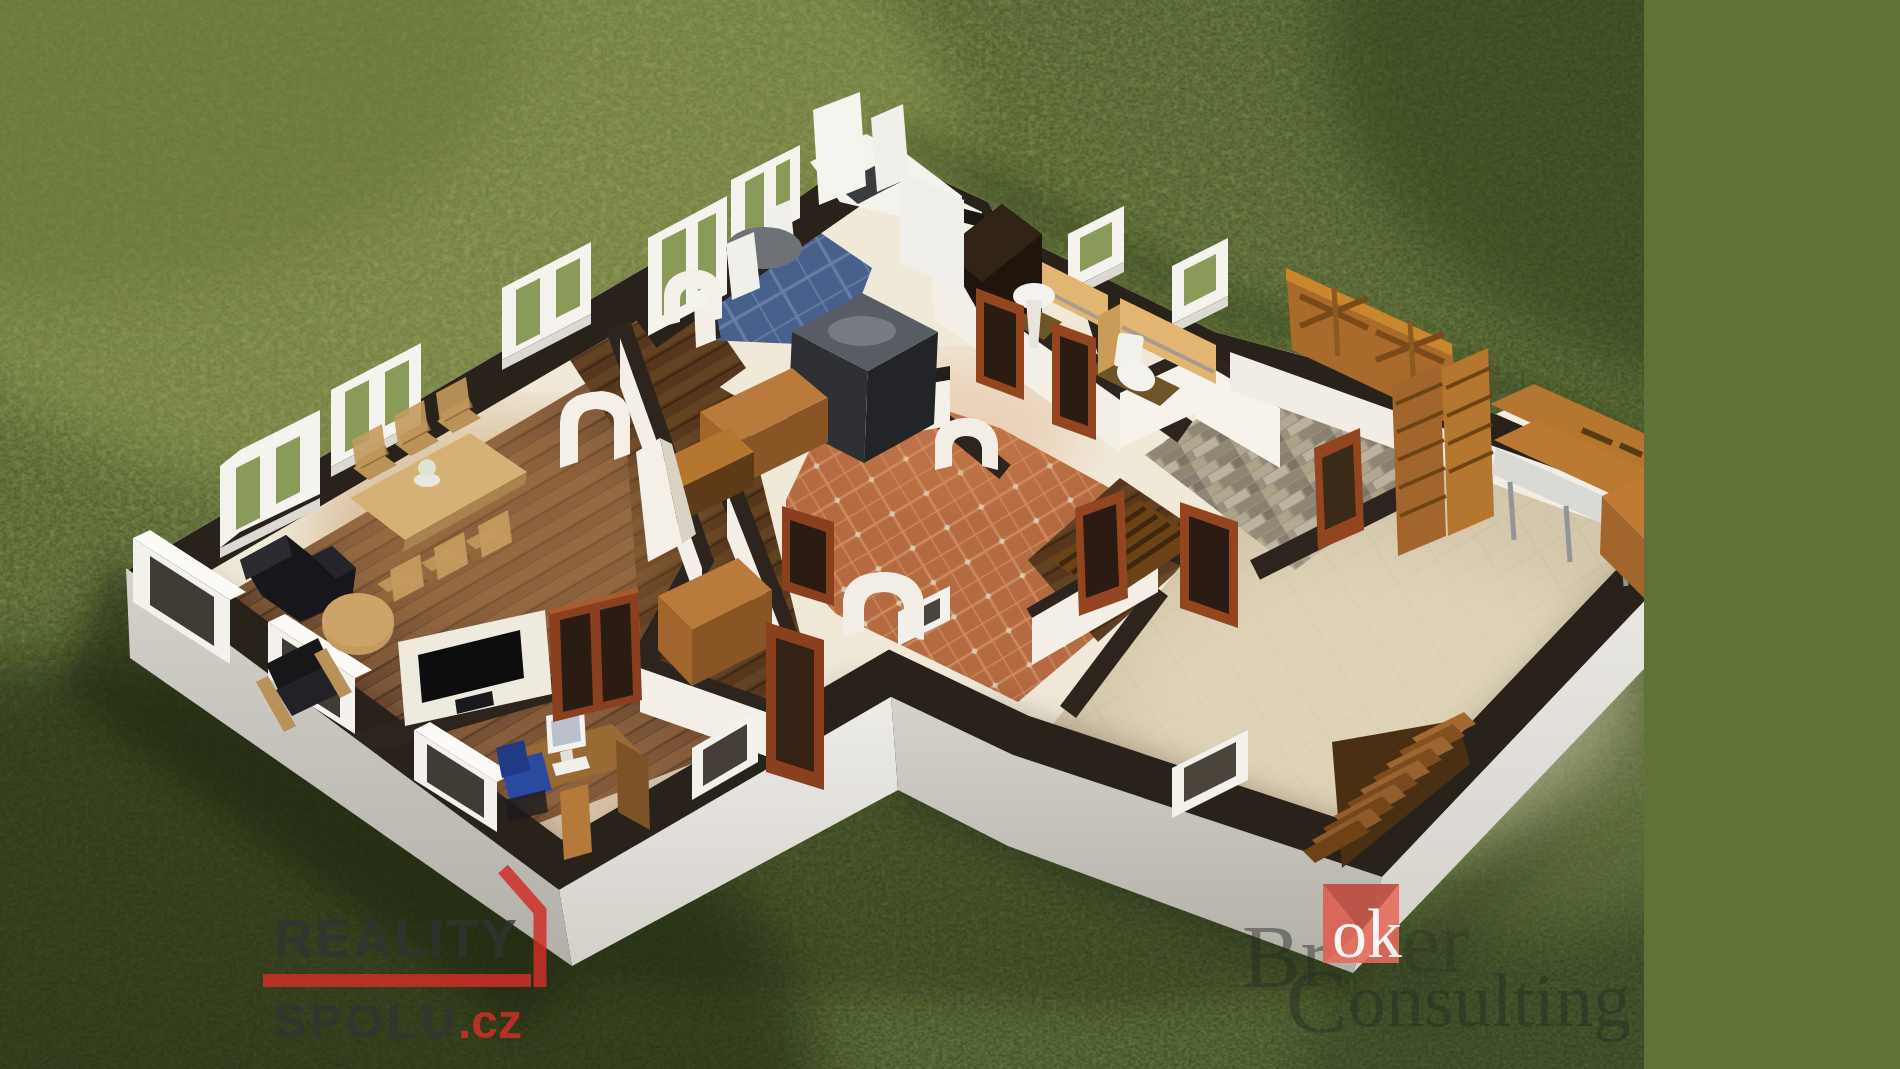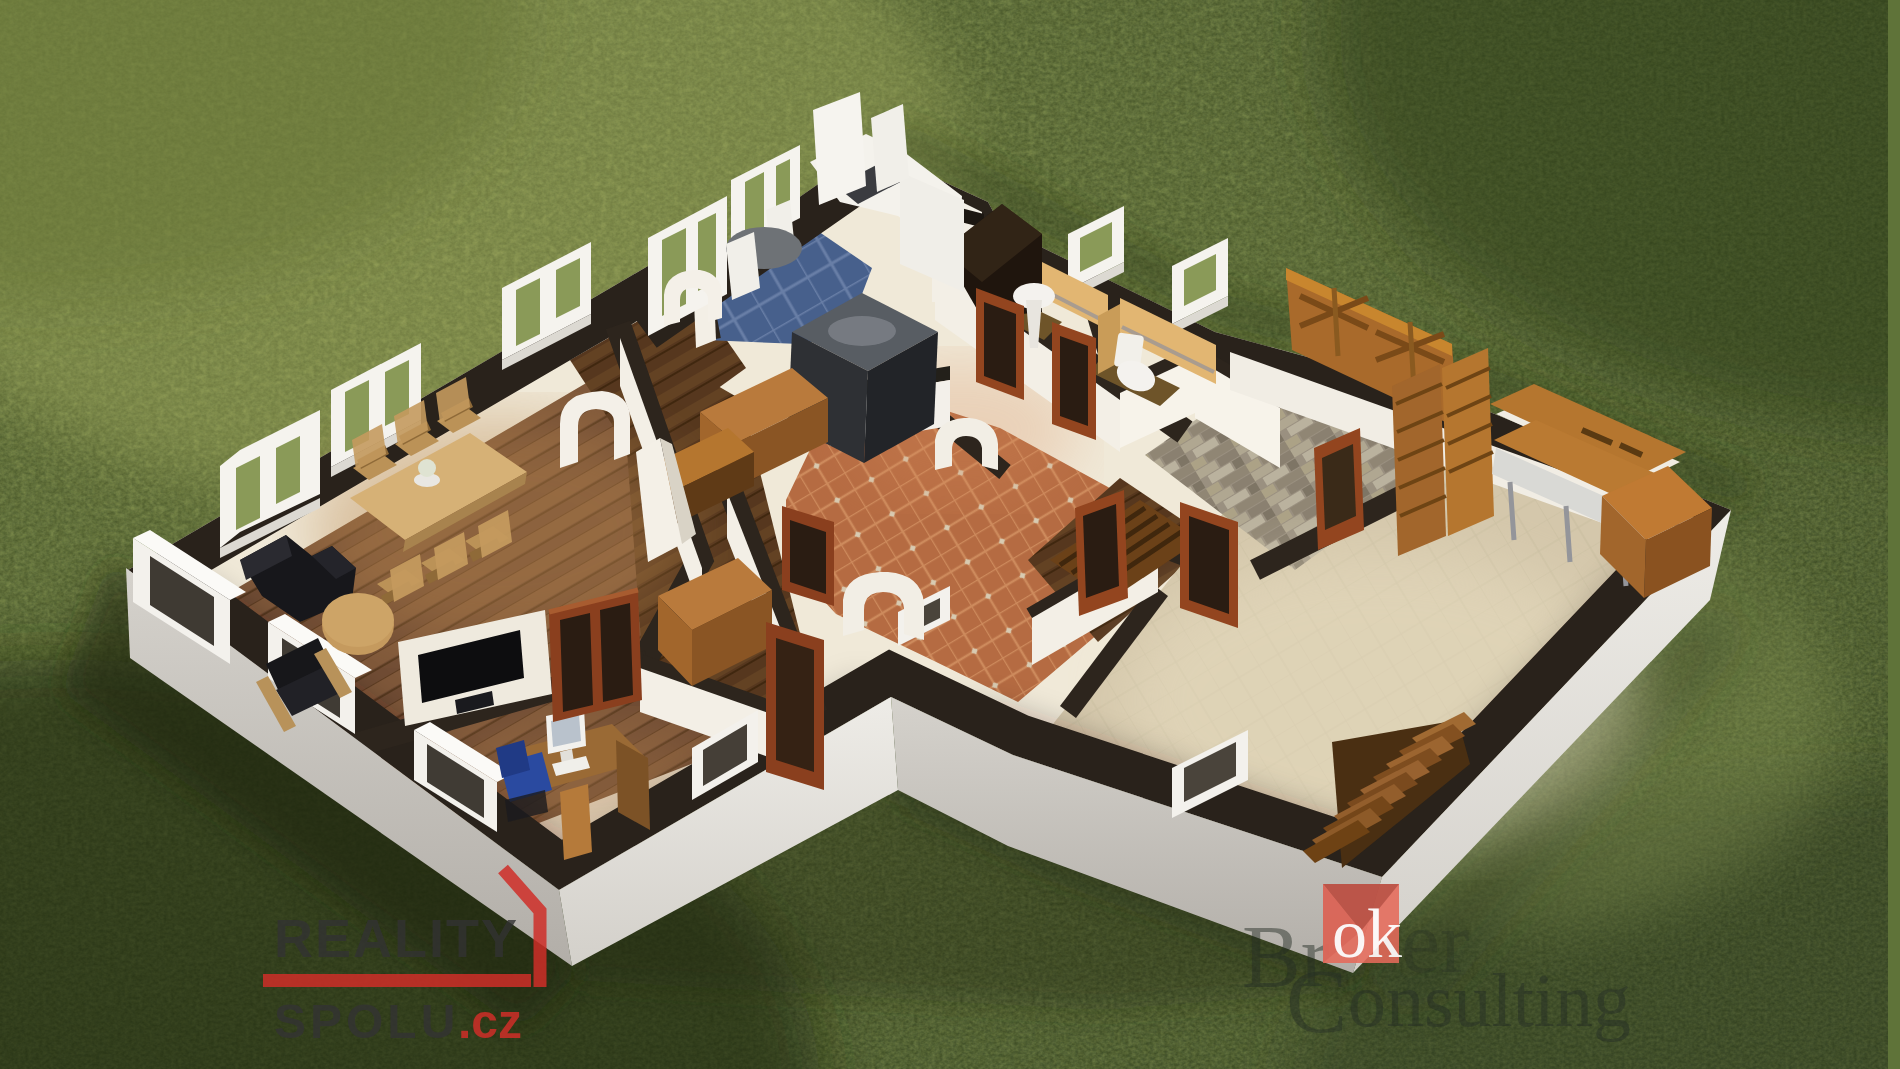--- a/index.html
+++ b/index.html
@@ -1,16 +1,16 @@
 <!DOCTYPE html>
 <html><head>
 <meta charset="utf-8">
 <style>
 html,body{margin:0;padding:0;background:#5f7339;font-family:"Liberation Sans",sans-serif;}
-#scene{position:relative;width:1888px;height:1069px;overflow:hidden;}
+#scene{position:relative;width:1644px;height:1069px;overflow:hidden;}
 </style>
 </head>
 <body>
 <div id="scene">
 <svg width="1900" height="1069" viewBox="0 0 1900 1069" xmlns="http://www.w3.org/2000/svg">
 <defs>
 <filter id="grassTex" x="0" y="0" width="100%" height="100%">
   <feTurbulence type="fractalNoise" baseFrequency="0.14 0.16" numOctaves="3" seed="7" result="n"></feTurbulence>
   <feColorMatrix in="n" type="matrix" values="0 0 0 0 0  0 0 0 0 0  0 0 0 0 0  0.9 0.9 0 0 0" result="a"></feColorMatrix>
   <feComposite operator="in" in="a" in2="SourceGraphic" result="m"></feComposite>

